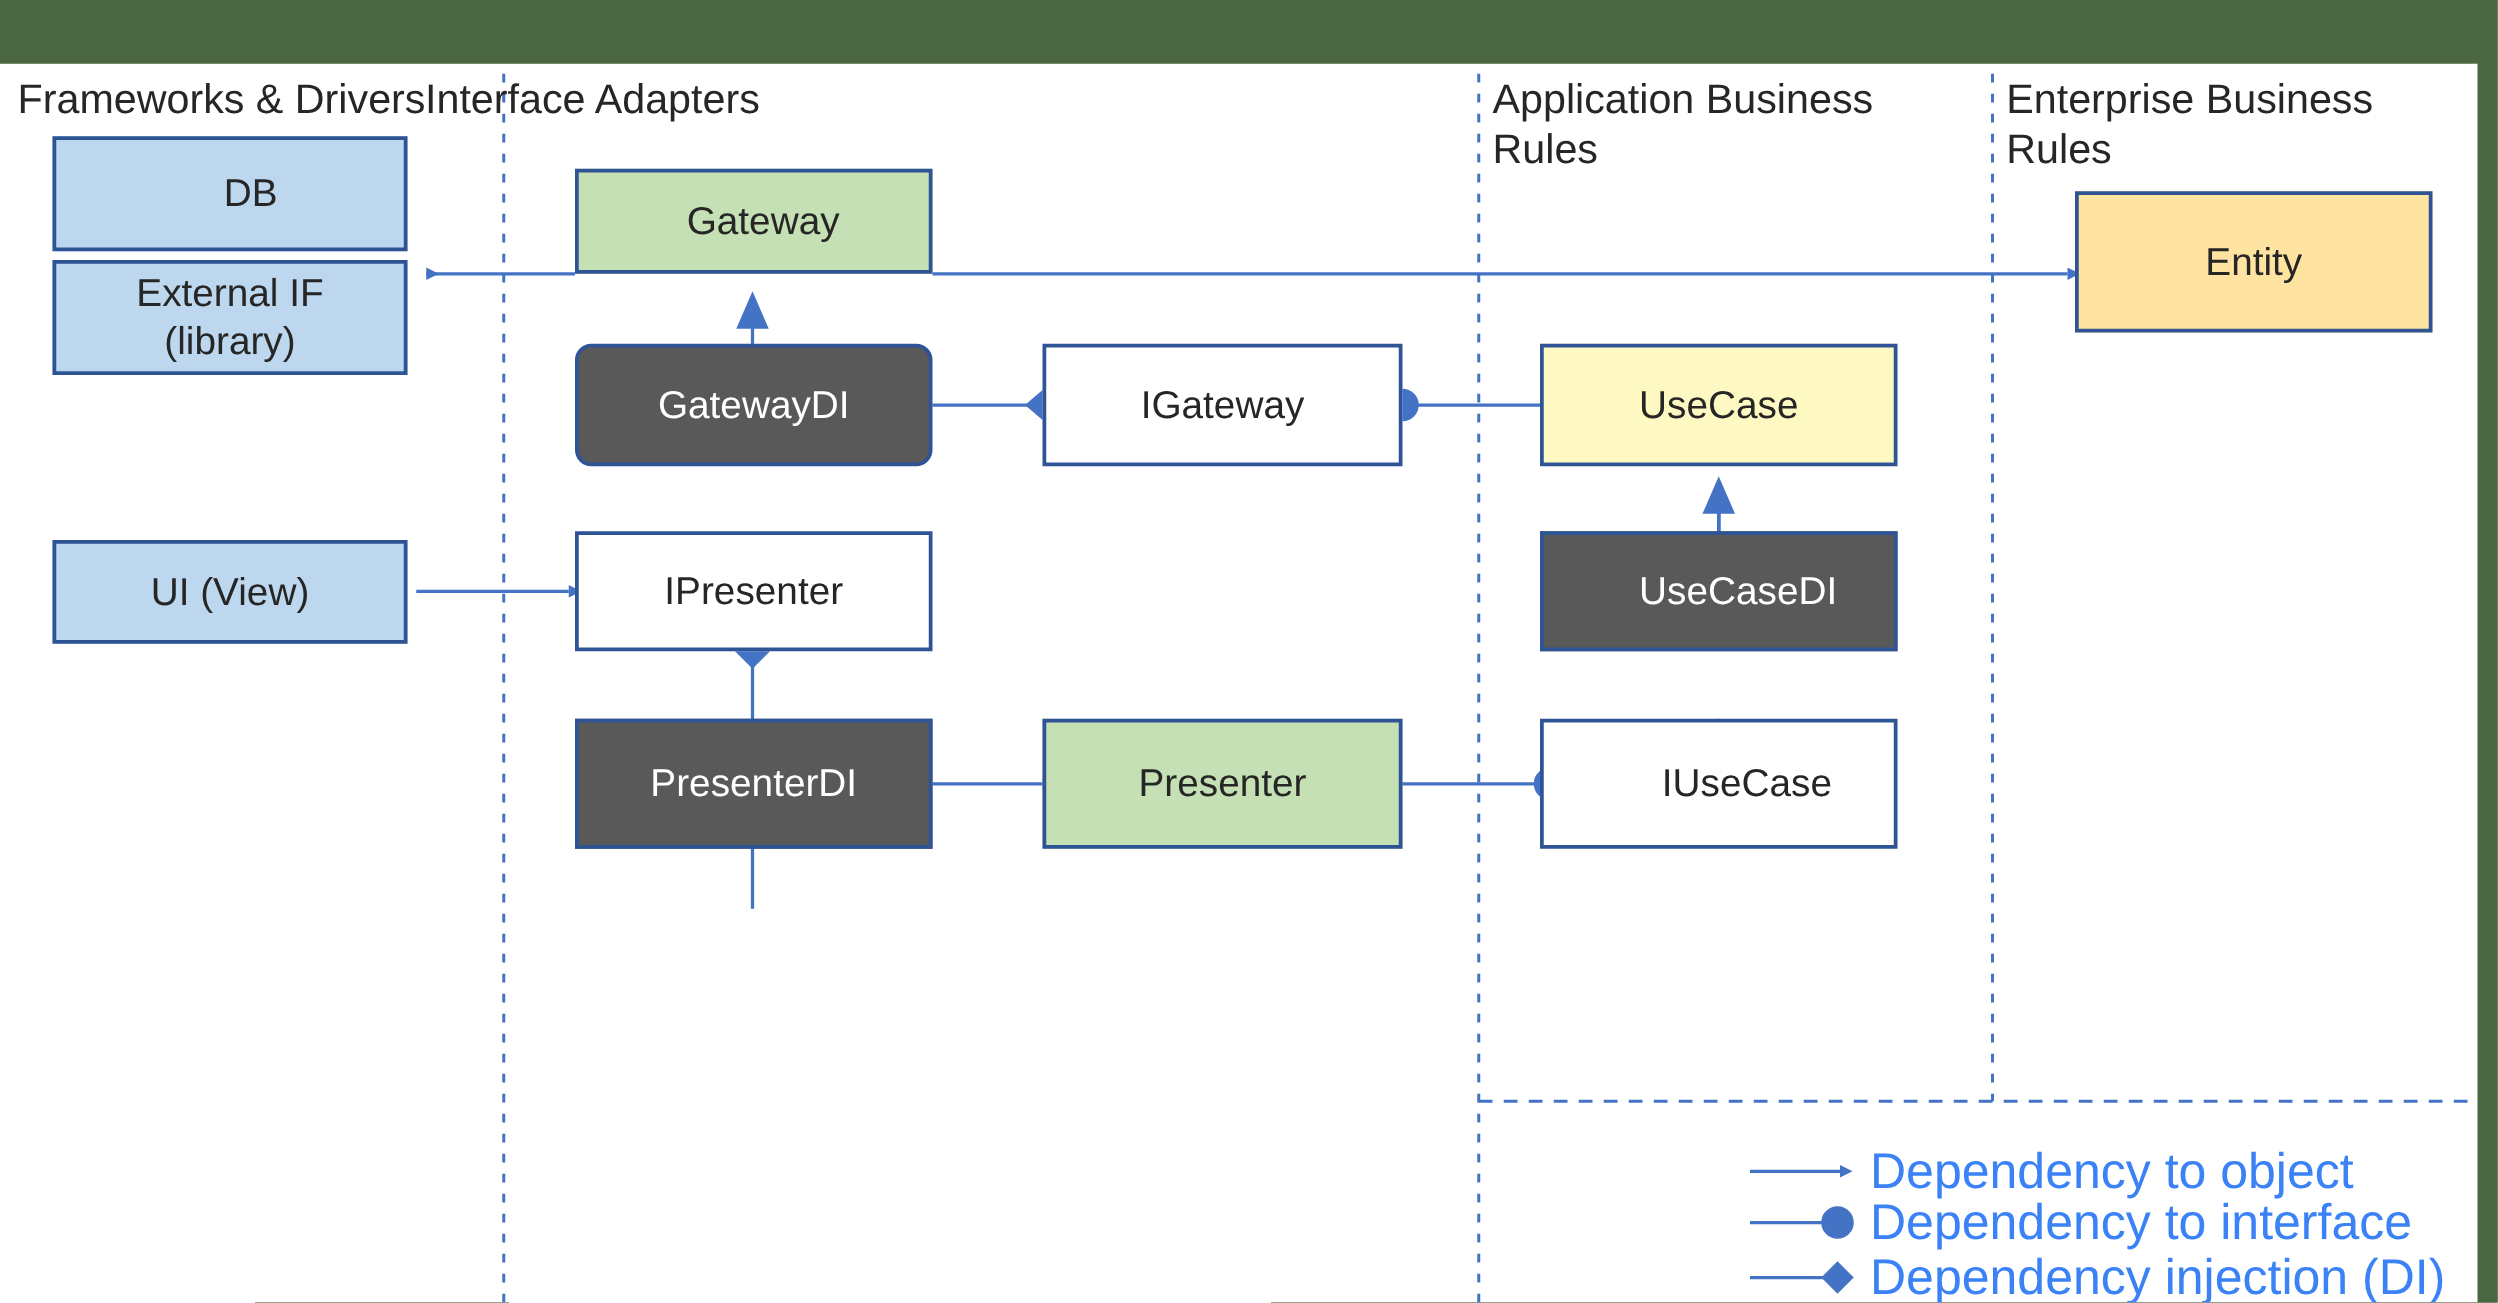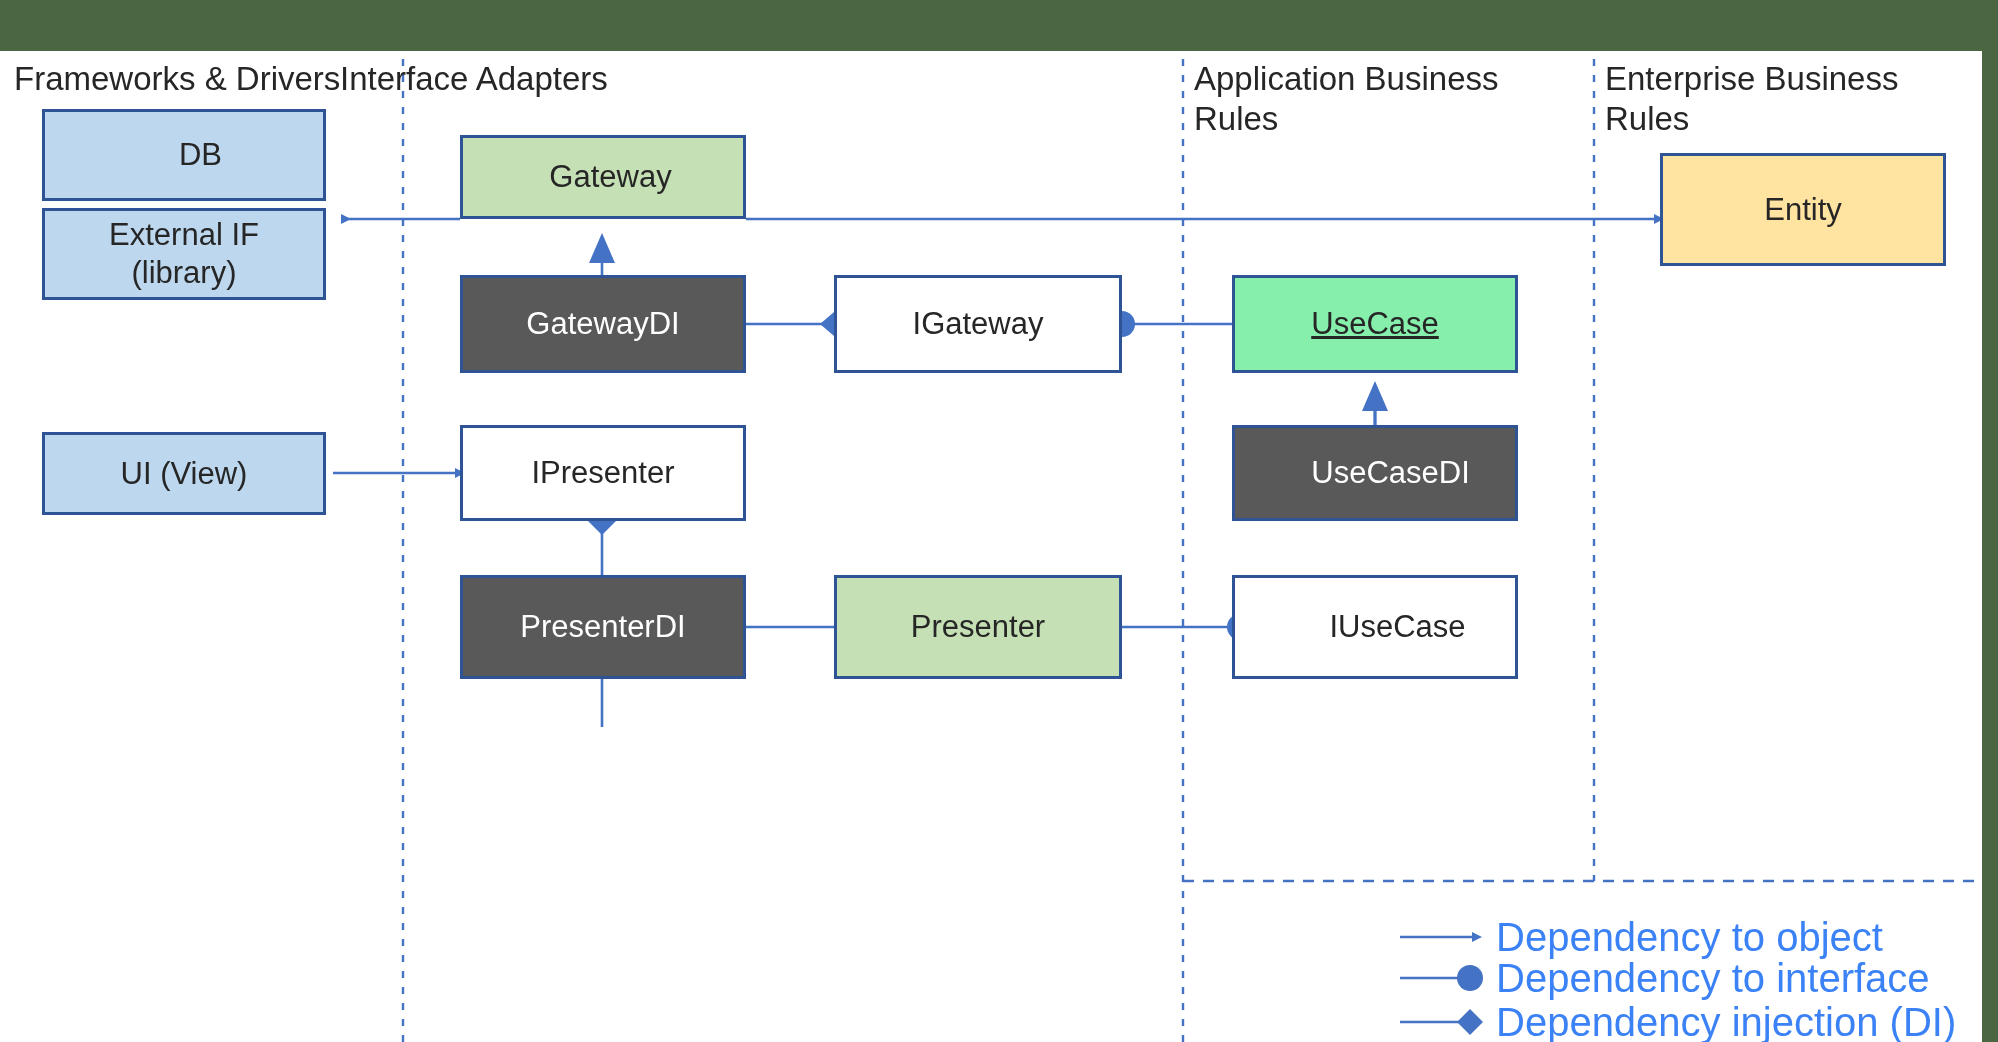--- a/index.html
+++ b/index.html
@@ -43,21 +43,21 @@
     text-align:center;
     font-size:31px;
     line-height:38px;
     color:#262626;
     white-space:pre-line;
     font-family:"Liberation Sans","DejaVu Sans",sans-serif;
   }
   .node.blue{background:#bdd7ee;}
   .node.green{background:#c5e0b4;}
   .node.dark{background:#595959;color:#ffffff;}
-  .node.red{background:#86efac;text-decoration:underline;}
+  .node.red{background:#fef9c3;}
   .node.yellow{background:#ffe3a0;}
   .node.white{background:#ffffff;}
 
   .legend-label{
     position:absolute;
     color:#3b82f6;
     font-size:40px;
     line-height:34px;
     white-space:nowrap;
     font-family:"Liberation Sans","DejaVu Sans",sans-serif;
@@ -132,21 +132,21 @@
 
     <div class="node blue" style="left:42px;top:58px;width:284px;height:92px;padding-left:33px;">DB</div>
 
     <div class="node blue" style="left:42px;top:157px;width:284px;height:92px;">External IF
 (library)</div>
 
     <div class="node blue" style="left:42px;top:381px;width:284px;height:83px;">UI (View)</div>
 
     <div class="node green" style="left:460px;top:84px;width:286px;height:84px;padding-left:15px;">Gateway</div>
 
-    <div class="node dark" style="left:460px;top:224px;width:286px;height:98px;">GatewayDI</div>
+    <div class="node dark" style="left:460px;top:224px;width:286px;height:98px;border-radius:13px;">GatewayDI</div>
 
     <div class="node white" style="left:460px;top:374px;width:286px;height:96px;">IPresenter</div>
 
     <div class="node white" style="left:834px;top:224px;width:288px;height:98px;">IGateway</div>
 
     <div class="node dark" style="left:460px;top:524px;width:286px;height:104px;">PresenterDI</div>
 
     <div class="node green" style="left:834px;top:524px;width:288px;height:104px;">Presenter</div>
 
     <div class="node red" style="left:1232px;top:224px;width:286px;height:98px;">UseCase</div>

